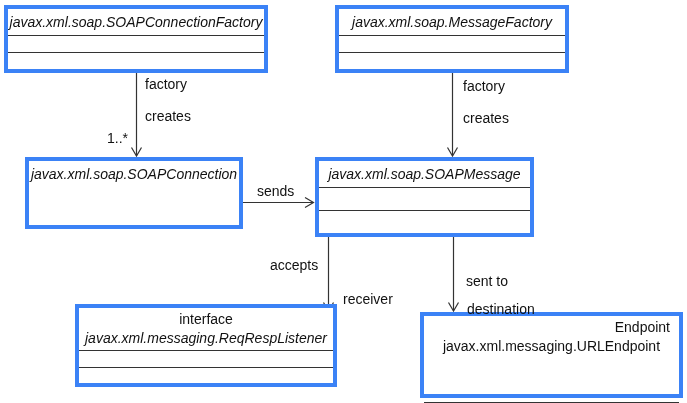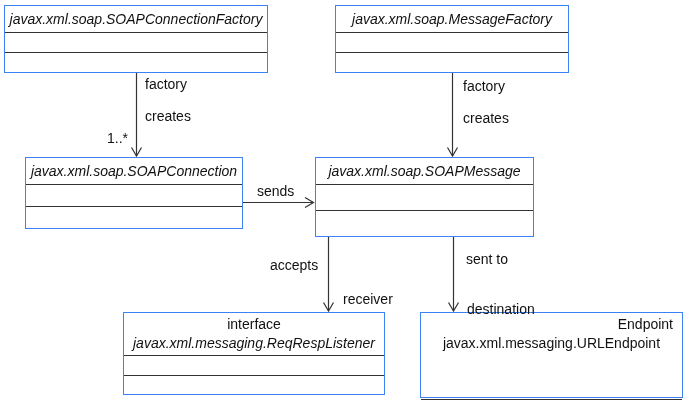--- a/index.html
+++ b/index.html
@@ -10,39 +10,39 @@
     background: #ffffff;
     font-family: "Liberation Sans", sans-serif;
     font-size: 14px;
     color: #111111;
     overflow: hidden;
   }
   .class-box {
     position: absolute;
     box-sizing: border-box;
     background: #ffffff;
-    border: 1px solid #3b82f6;
+    border: 4px solid #3b82f6;
     display: flex;
     flex-direction: column;
   }
   .title-compartment {
     flex: 0 0 auto;
     display: flex;
     flex-direction: column;
     justify-content: center;
   }
   .title-line { text-align: center; line-height: 19px; white-space: nowrap; }
   .title-line.italic { font-style: italic; }
   .title-line.align-right { text-align: right; padding-right: 9px; }
   .compartment { flex: 1 1 auto; border-top: 1px solid #333333; }
   .b1 { left: 4px;   top: 5px;   width: 264px; height: 68px; }
   .b2 { left: 335px; top: 5px;   width: 234px; height: 68px; }
-  .b3 { left: 25px;  top: 157px; width: 218px; height: 72px; }
+  .b3 { left: 25px;  top: 157px; width: 218px; height: 72px; align-items: center; }
   .b4 { left: 315px; top: 157px; width: 219px; height: 80px; }
-  .b5 { left: 75px;  top: 312px; width: 262px; height: 83px; margin-left: 48px; }
+  .b5 { left: 75px;  top: 304px; width: 262px; height: 83px; }
   .b6 { left: 420px; top: 312px; width: 263px; height: 86px; gap: 44px; }
   .b1 .title-compartment, .b2 .title-compartment,
   .b3 .title-compartment, .b4 .title-compartment { height: 26px; }
   .b5 .title-compartment, .b6 .title-compartment { height: 42px; }
   .edge-label {
     position: absolute;
     white-space: nowrap;
     line-height: 15px;
   }
   .align-r { text-align: right; }
@@ -127,16 +127,16 @@
   <div class="edge-label align-r" style="left:96px; top:131px; width:32px;">1..*</div>
 
   <div class="edge-label" style="left:463px; top:79px;">factory</div>
   <div class="edge-label" style="left:463px; top:111px;">creates</div>
 
   <div class="edge-label" style="left:257px; top:184px;">sends</div>
 
   <div class="edge-label" style="left:270px; top:258px;">accepts</div>
   <div class="edge-label" style="left:343px; top:292px;">receiver</div>
 
-  <div class="edge-label" style="left:466px; top:252px;">sent to</div>
+  <div class="edge-label" style="left:466px; top:274px;">sent to</div>
   <div class="edge-label" style="left:467px; top:302px;">destination</div>
 
 </div>
 
 </body></html>

